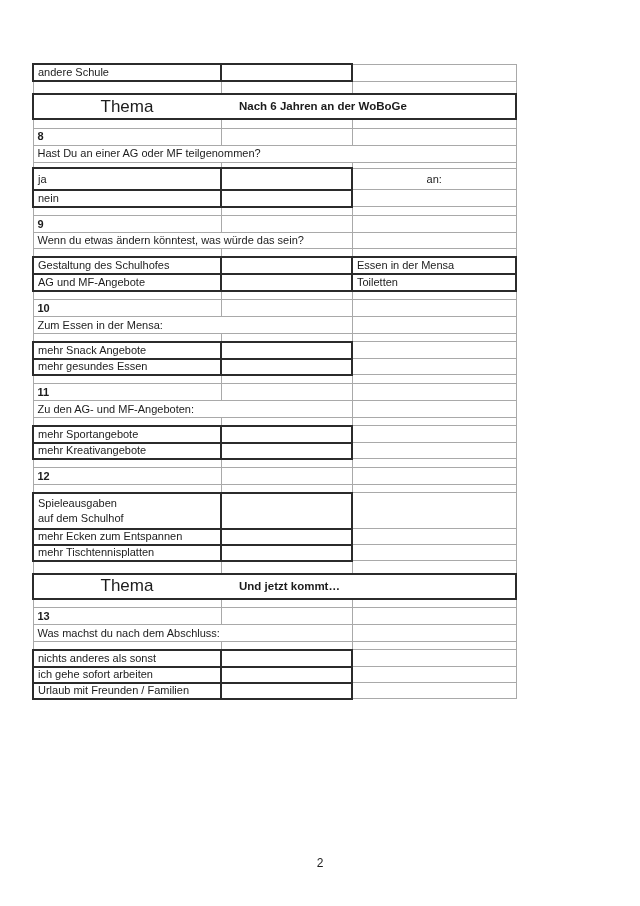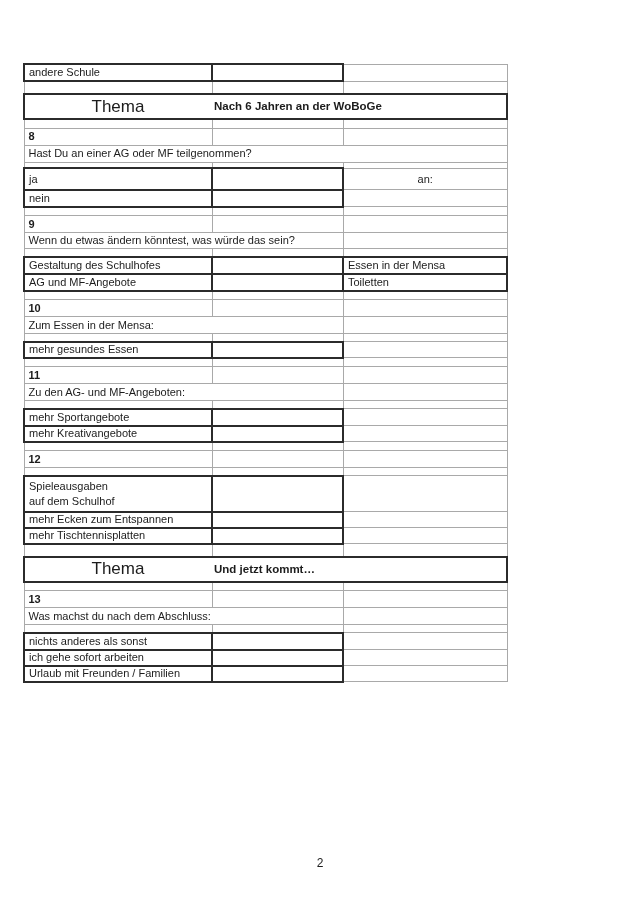--- a/index.html
+++ b/index.html
@@ -8,36 +8,36 @@
     --text:#1c1c1c;
     --page-bg:#ffffff;
   }
   html,body{margin:0;padding:0;}
   body{
     width:640px;height:906px;background:var(--page-bg);
     font-family:"Liberation Sans",sans-serif;color:var(--text);
   }
   .sheet{position:relative;width:640px;height:906px;background:var(--page-bg);overflow:hidden;}
   table.survey{
-    position:absolute;left:23px;top:63px;width:483px;
+    position:absolute;left:32px;top:63px;width:483px;
     border-collapse:collapse;table-layout:fixed;
   }
   td{
     border:1px solid var(--thin-border);
     font-size:11px;line-height:1.15;
     padding:0 2px 0 4px;vertical-align:middle;
     box-sizing:border-box;overflow:hidden;white-space:nowrap;
   }
   td.b{border:2px solid var(--thick-border);}
   td.num{font-weight:bold;}
   td.ctr{text-align:center;padding:4px;}
   td.thema-cell{padding:0;}
   .thema-flex{display:flex;align-items:center;height:100%;}
   .thema-title{display:inline-block;width:186px;text-align:center;font-weight:normal;font-size:17px;}
-  .thema-sub{font-weight:bold;font-size:11.5px;padding-left:3px;}
+  .thema-sub{font-weight:bold;font-size:11.5px;padding-left:3px;margin-left:16px;}
   td.multiline{white-space:pre-line;line-height:1.3;}
   tr.h5{height:6px;}  tr.h8{height:8px;}  tr.h9{height:9px;}
   tr.h13{height:13px;} tr.h16{height:16px;padding-left:36px;} tr.h17{height:17px;}
   tr.h25{height:25px;} tr.h34{height:36px;}
   .page-number{
     position:absolute;left:0;top:856px;width:640px;
     text-align:center;font-size:12px;
   }
 </style>
 </head>
@@ -144,20 +144,25 @@
     </tr>
     <tr class="h17">
       <td colspan="2">Zum Essen in der Mensa:</td>
       <td></td>
     </tr>
     <tr class="h8">
       <td></td>
           <td></td>
           <td></td>
     </tr>
+    <tr class="h17">
+      <td class="b">mehr Snack Angebote</td>
+      <td class="b"></td>
+      <td></td>
+    </tr>
     <tr class="h16">
       <td class="b">mehr gesundes Essen</td>
       <td class="b"></td>
       <td></td>
     </tr>
     <tr class="h9">
       <td></td>
           <td></td>
           <td></td>
     </tr>

